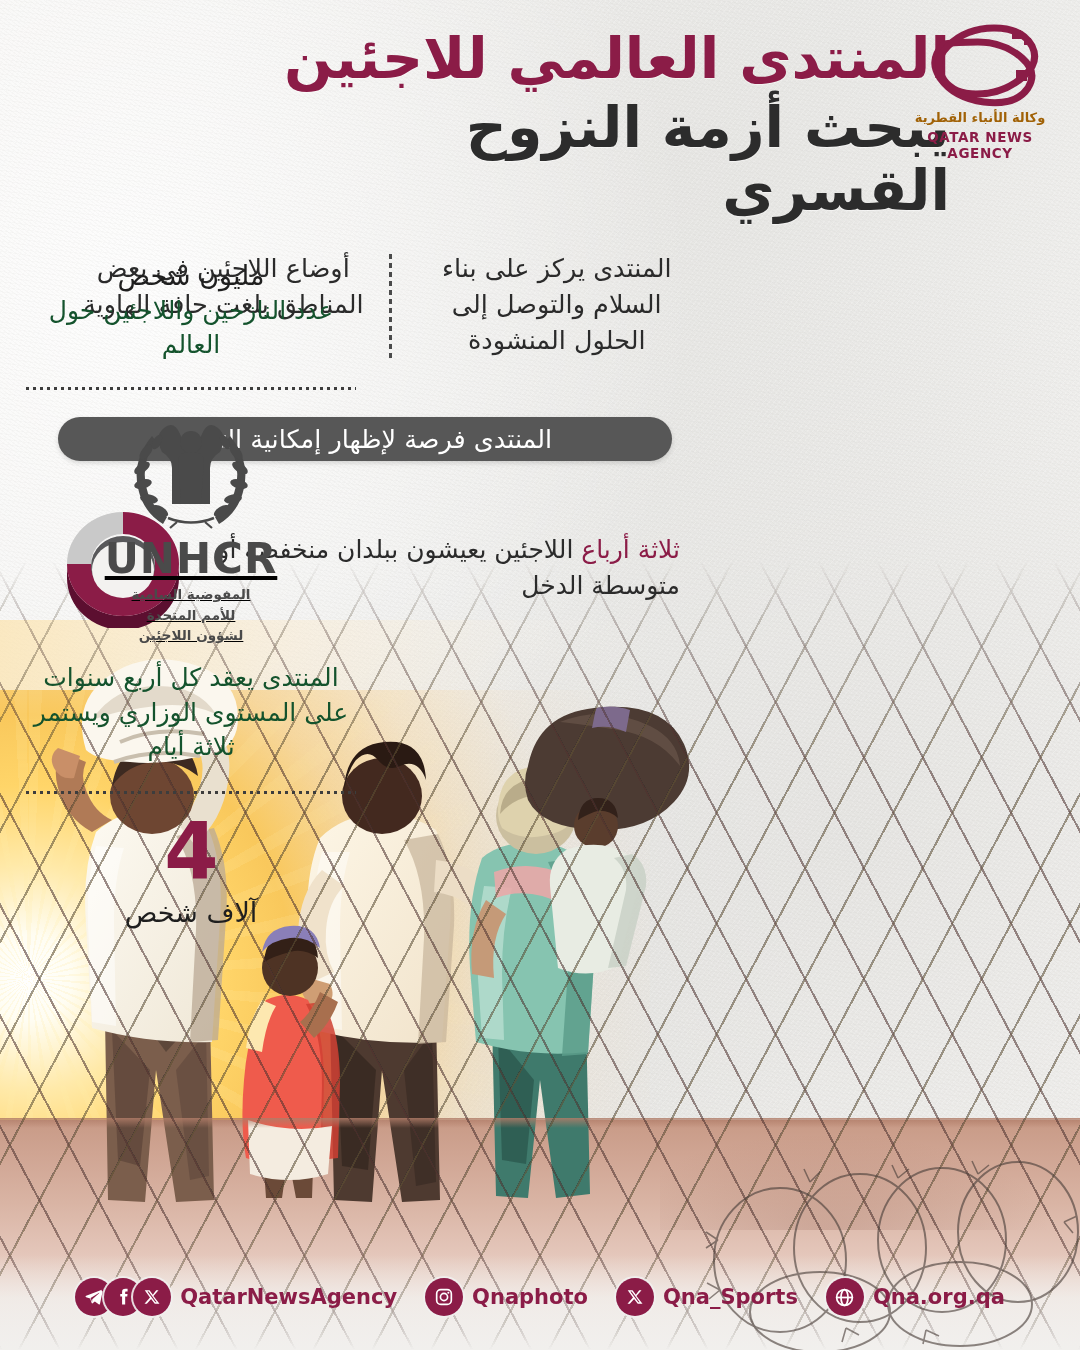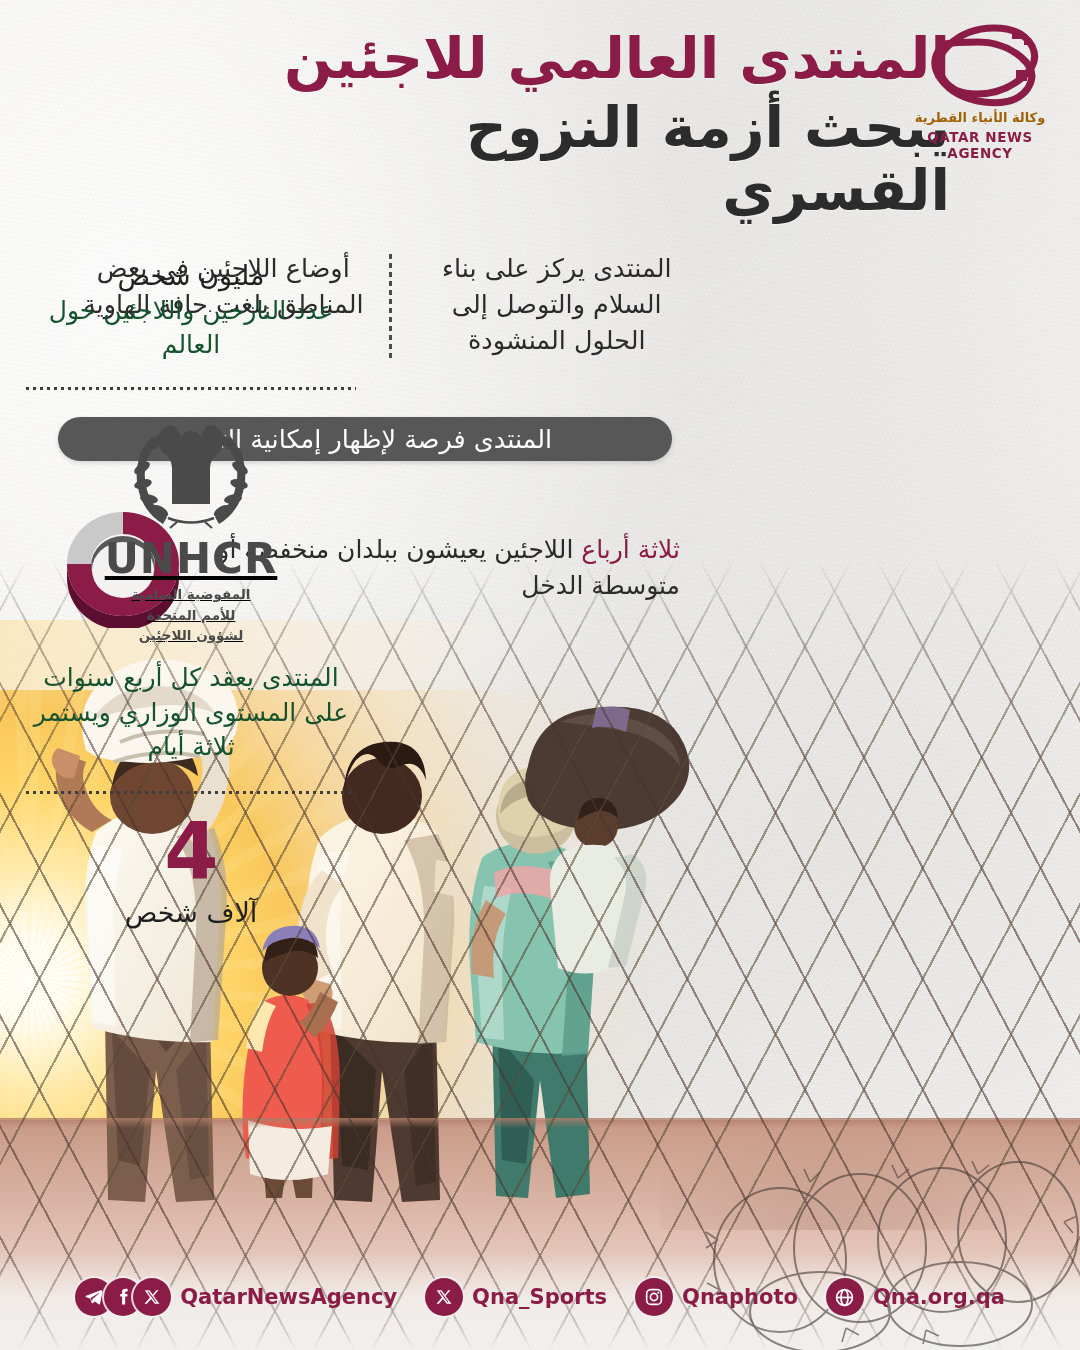--- a/index.html
+++ b/index.html
@@ -407,40 +407,40 @@
       <div class="sicon">
         <svg width="18" height="18" viewBox="0 0 24 24">
             <path fill="#fff" d="M17.6 3h3.1l-6.8 7.8L22 21h-6.3l-4.9-6.4L5.1 21H2l7.3-8.3L2.3 3h6.4l4.4 5.9ZM16.5 19.1h1.7L7.6 4.8H5.8Z"></path>
           </svg>
       </div>
       <div class="slabel">QatarNewsAgency</div>
     </div>
 
     <div class="sgroup">
       <div class="sicon">
-        <svg width="18" height="18" viewBox="0 0 24 24">
-            <path fill="#fff" d="M17.6 3h3.1l-6.8 7.8L22 21h-6.3l-4.9-6.4L5.1 21H2l7.3-8.3L2.3 3h6.4l4.4 5.9ZM16.5 19.1h1.7L7.6 4.8H5.8Z"></path>
-          </svg>
-      </div>
-      <div class="slabel">Qna_Sports</div>
-    </div>
-
-    <div class="sgroup">
-      <div class="sicon">
         <svg width="20" height="20" viewBox="0 0 24 24">
           <rect x="3.2" y="3.2" width="17.6" height="17.6" rx="5" fill="none" stroke="#fff" stroke-width="2"></rect>
           <circle cx="12" cy="12" r="4.3" fill="none" stroke="#fff" stroke-width="2"></circle>
           <circle cx="17.2" cy="6.9" r="1.25" fill="#fff"></circle>
         </svg>
       </div>
       <div class="slabel">Qnaphoto</div>
     </div>
 
     <div class="sgroup">
       <div class="sicon">
+        <svg width="18" height="18" viewBox="0 0 24 24">
+            <path fill="#fff" d="M17.6 3h3.1l-6.8 7.8L22 21h-6.3l-4.9-6.4L5.1 21H2l7.3-8.3L2.3 3h6.4l4.4 5.9ZM16.5 19.1h1.7L7.6 4.8H5.8Z"></path>
+          </svg>
+      </div>
+      <div class="slabel">Qna_Sports</div>
+    </div>
+
+    <div class="sgroup">
+      <div class="sicon">
         <svg width="21" height="21" viewBox="0 0 24 24">
           <circle cx="12" cy="12" r="9" fill="none" stroke="#fff" stroke-width="2"></circle>
           <ellipse cx="12" cy="12" rx="4" ry="9" fill="none" stroke="#fff" stroke-width="2"></ellipse>
           <path d="M3 12h18" stroke="#fff" stroke-width="2"></path>
         </svg>
       </div>
       <div class="slabel">Qna.org.qa</div>
     </div>
 
   </div>

